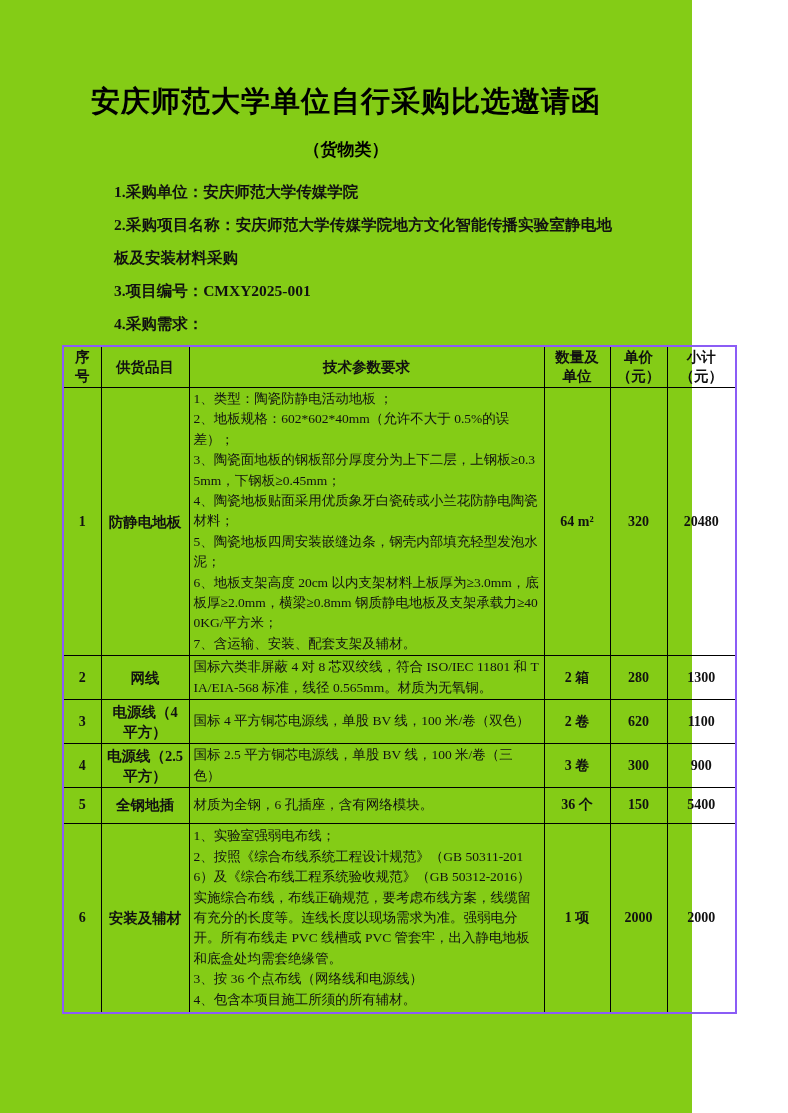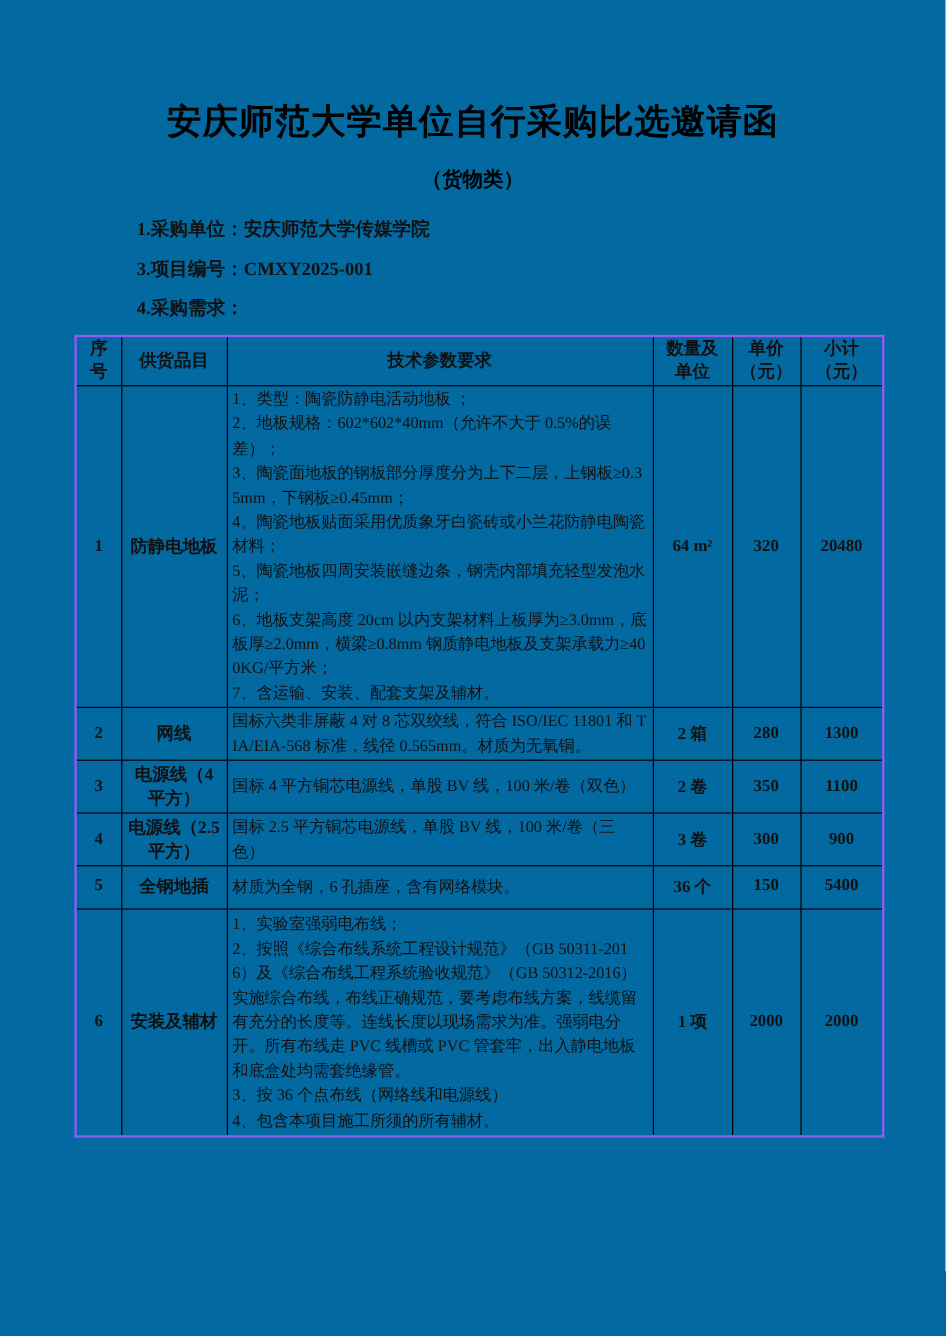--- a/index.html
+++ b/index.html
@@ -7,23 +7,23 @@
     padding: 0;
     background: #ffffff;
     width: 788px;
     height: 1113px;
     overflow: hidden;
     font-family: "Liberation Serif", serif;
     color: #111;
   }
   .page {
     position: relative;
-    width: 788px;
+    width: 692px;
     height: 1113px;
-    background: #0369a1;
+    background: #84cc16;
   }
   .doc-title {
     margin: 0;
     padding-top: 82px;
     text-align: center;
     font-family: "Liberation Sans", sans-serif;
     font-size: 29px;
     font-weight: 700;
     letter-spacing: 1px;
     color: #000;
@@ -117,20 +117,21 @@
 </head>
 <body>
 
 <div class="page">
 
   <h1 class="doc-title">安庆师范大学单位自行采购比选邀请函</h1>
   <div class="doc-subtitle">（货物类）</div>
 
   <div class="intro">
     <p>1.采购单位：安庆师范大学传媒学院</p>
+    <p>2.采购项目名称：安庆师范大学传媒学院地方文化智能传播实验室静电地板及安装材料采购</p>
     <p>3.项目编号：CMXY2025-001</p>
     <p>4.采购需求：</p>
   </div>
 
   <table class="procurement">
     <colgroup>
       <col style="width:38px">
       <col style="width:88px">
       <col style="width:355px">
       <col style="width:66px">
@@ -168,21 +169,21 @@
         <td class="c-specs">国标六类非屏蔽 4 对 8 芯双绞线，符合 ISO/IEC 11801 和 TIA/EIA-568 标准，线径 0.565mm。材质为无氧铜。</td>
         <td class="c-qty">2 箱</td>
         <td class="c-price">280</td>
         <td class="c-sub">1300</td>
       </tr>
       <tr class="r-3">
         <td class="c-no">3</td>
         <td class="c-item">电源线（4 平方）</td>
         <td class="c-specs">国标 4 平方铜芯电源线，单股 BV 线，100 米/卷（双色）</td>
         <td class="c-qty">2 卷</td>
-        <td class="c-price">350</td>
+        <td class="c-price">620</td>
         <td class="c-sub">1100</td>
       </tr>
       <tr class="r-4">
         <td class="c-no">4</td>
         <td class="c-item">电源线（2.5平方）</td>
         <td class="c-specs">国标 2.5 平方铜芯电源线，单股 BV 线，100 米/卷（三色）</td>
         <td class="c-qty">3 卷</td>
         <td class="c-price">300</td>
         <td class="c-sub">900</td>
       </tr>

